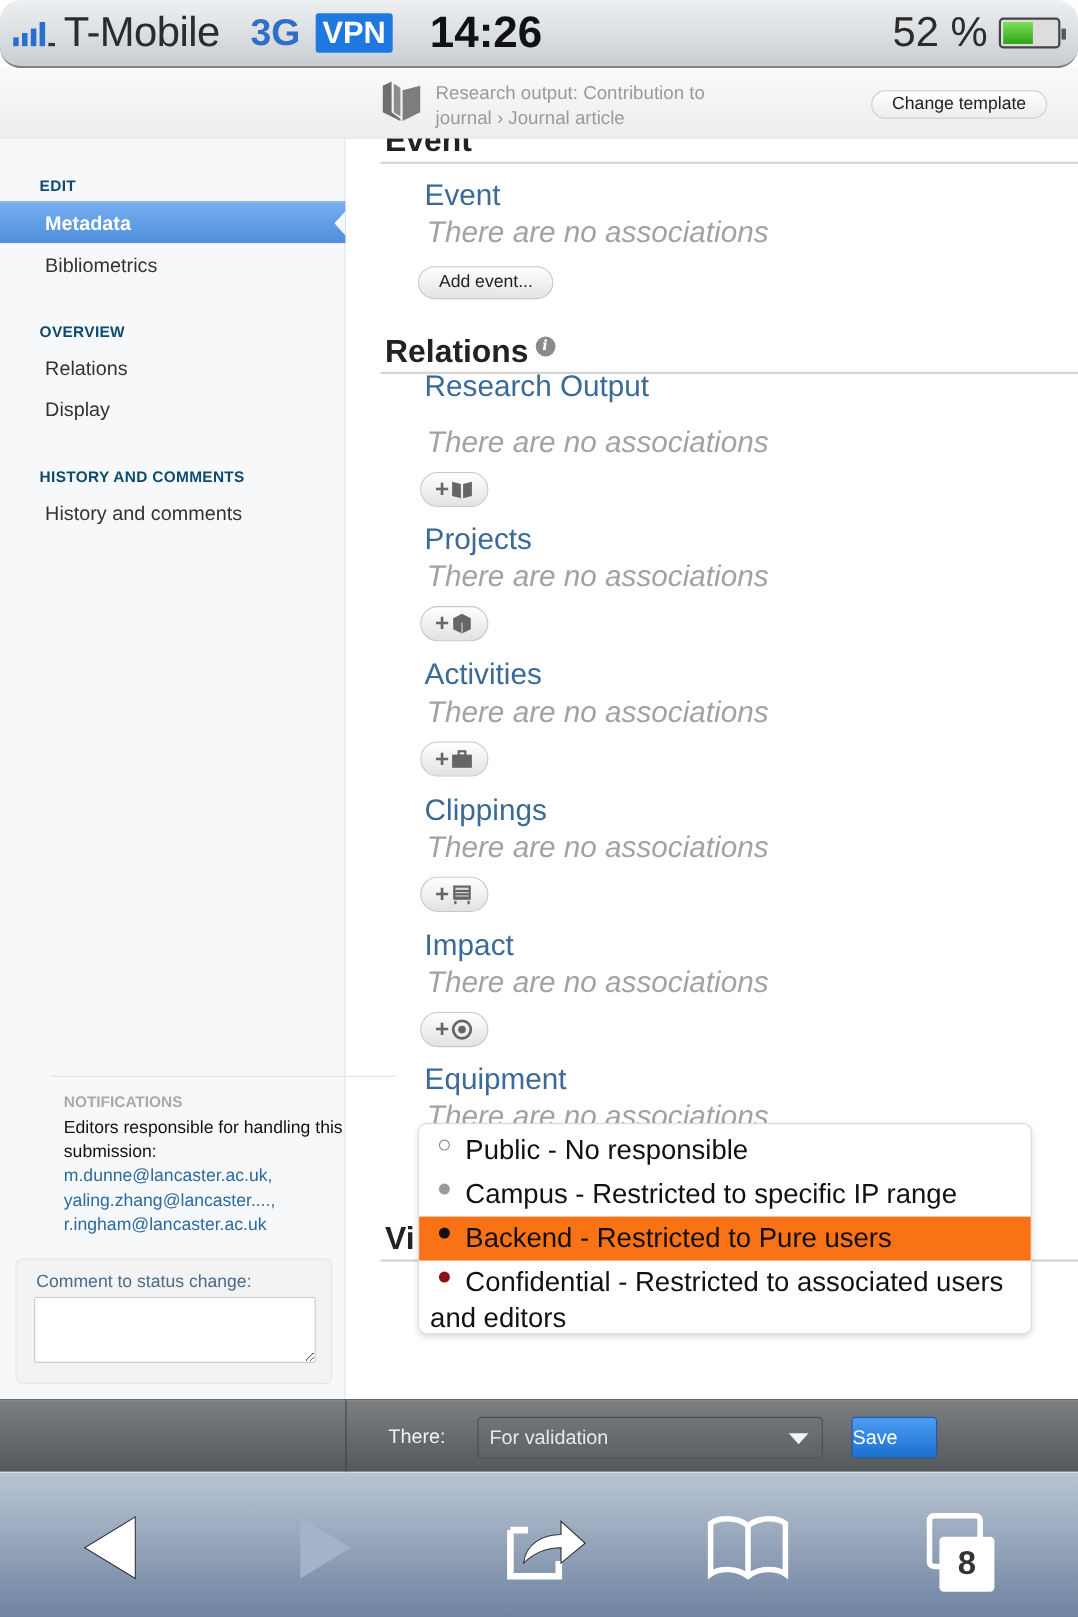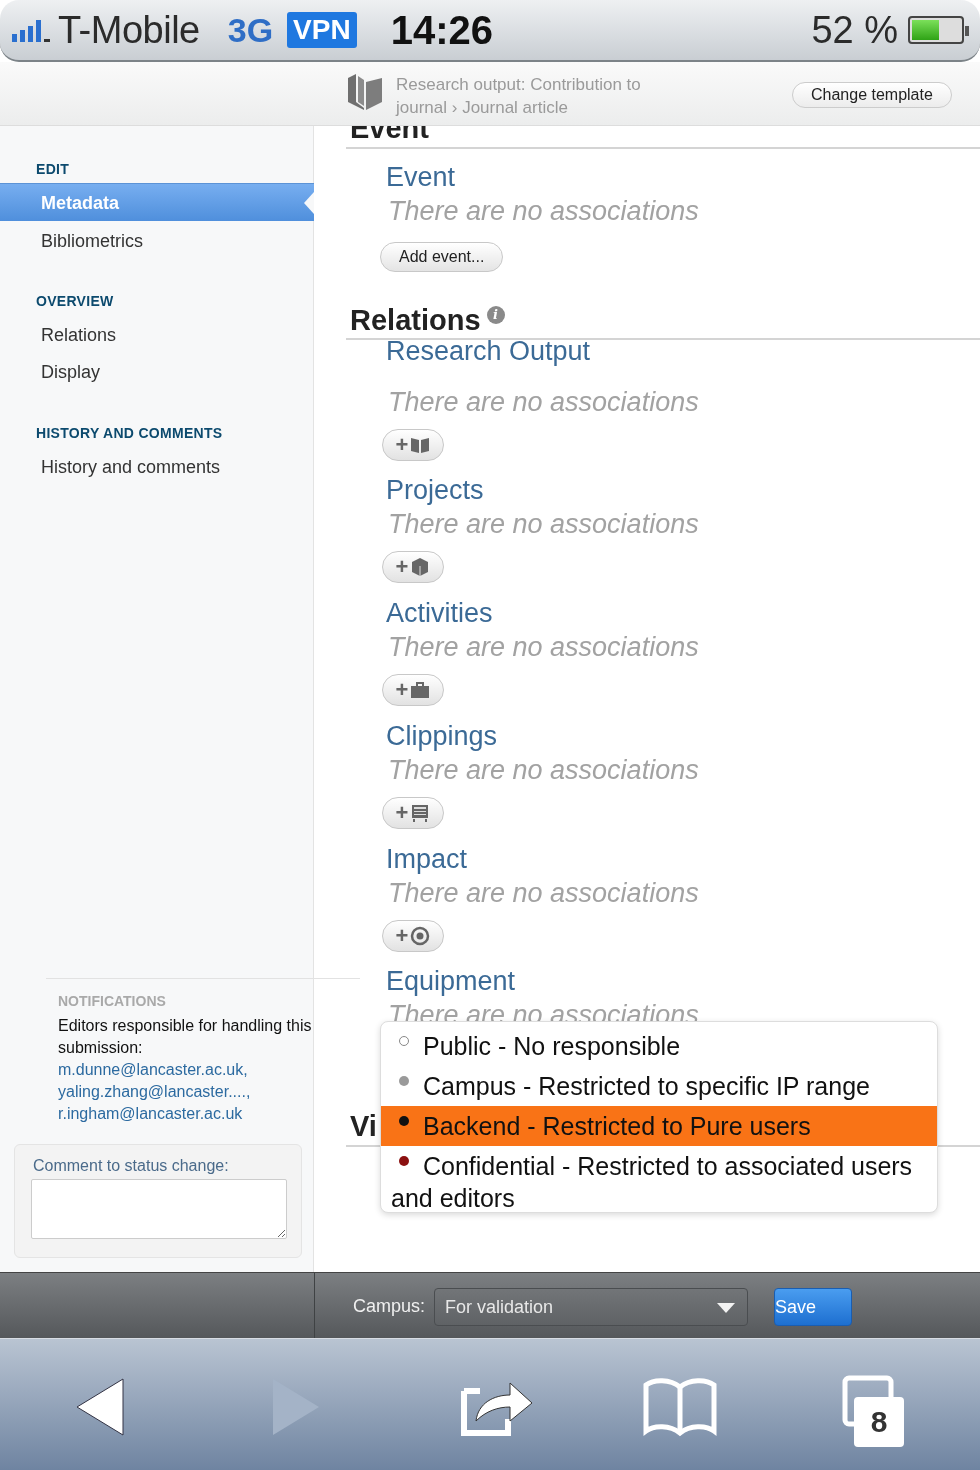--- a/index.html
+++ b/index.html
@@ -222,21 +222,21 @@
     <span>Backend - Restricted to Pure users</span>
   </div>
   <div class="opt wrap">
     <span class="dot" style="background:#8b1010;"></span>
     <span>Confidential - Restricted to associated users and editors</span>
   </div>
 </div>
 
 <div class="statusbar2">
   <div class="sb2-divider"></div>
-  <span class="status-label">Campus:</span>
+  <span class="status-label">There:</span>
   <div class="status-select">
     <span>For validation</span>
     <span class="caret"></span>
   </div>
   <div class="save-btn">Save</div>
 </div>
 
 <div class="safari">
   <div class="tb-btn" style="left:60px">
     <svg width="50" height="60" viewBox="0 0 50 60">

